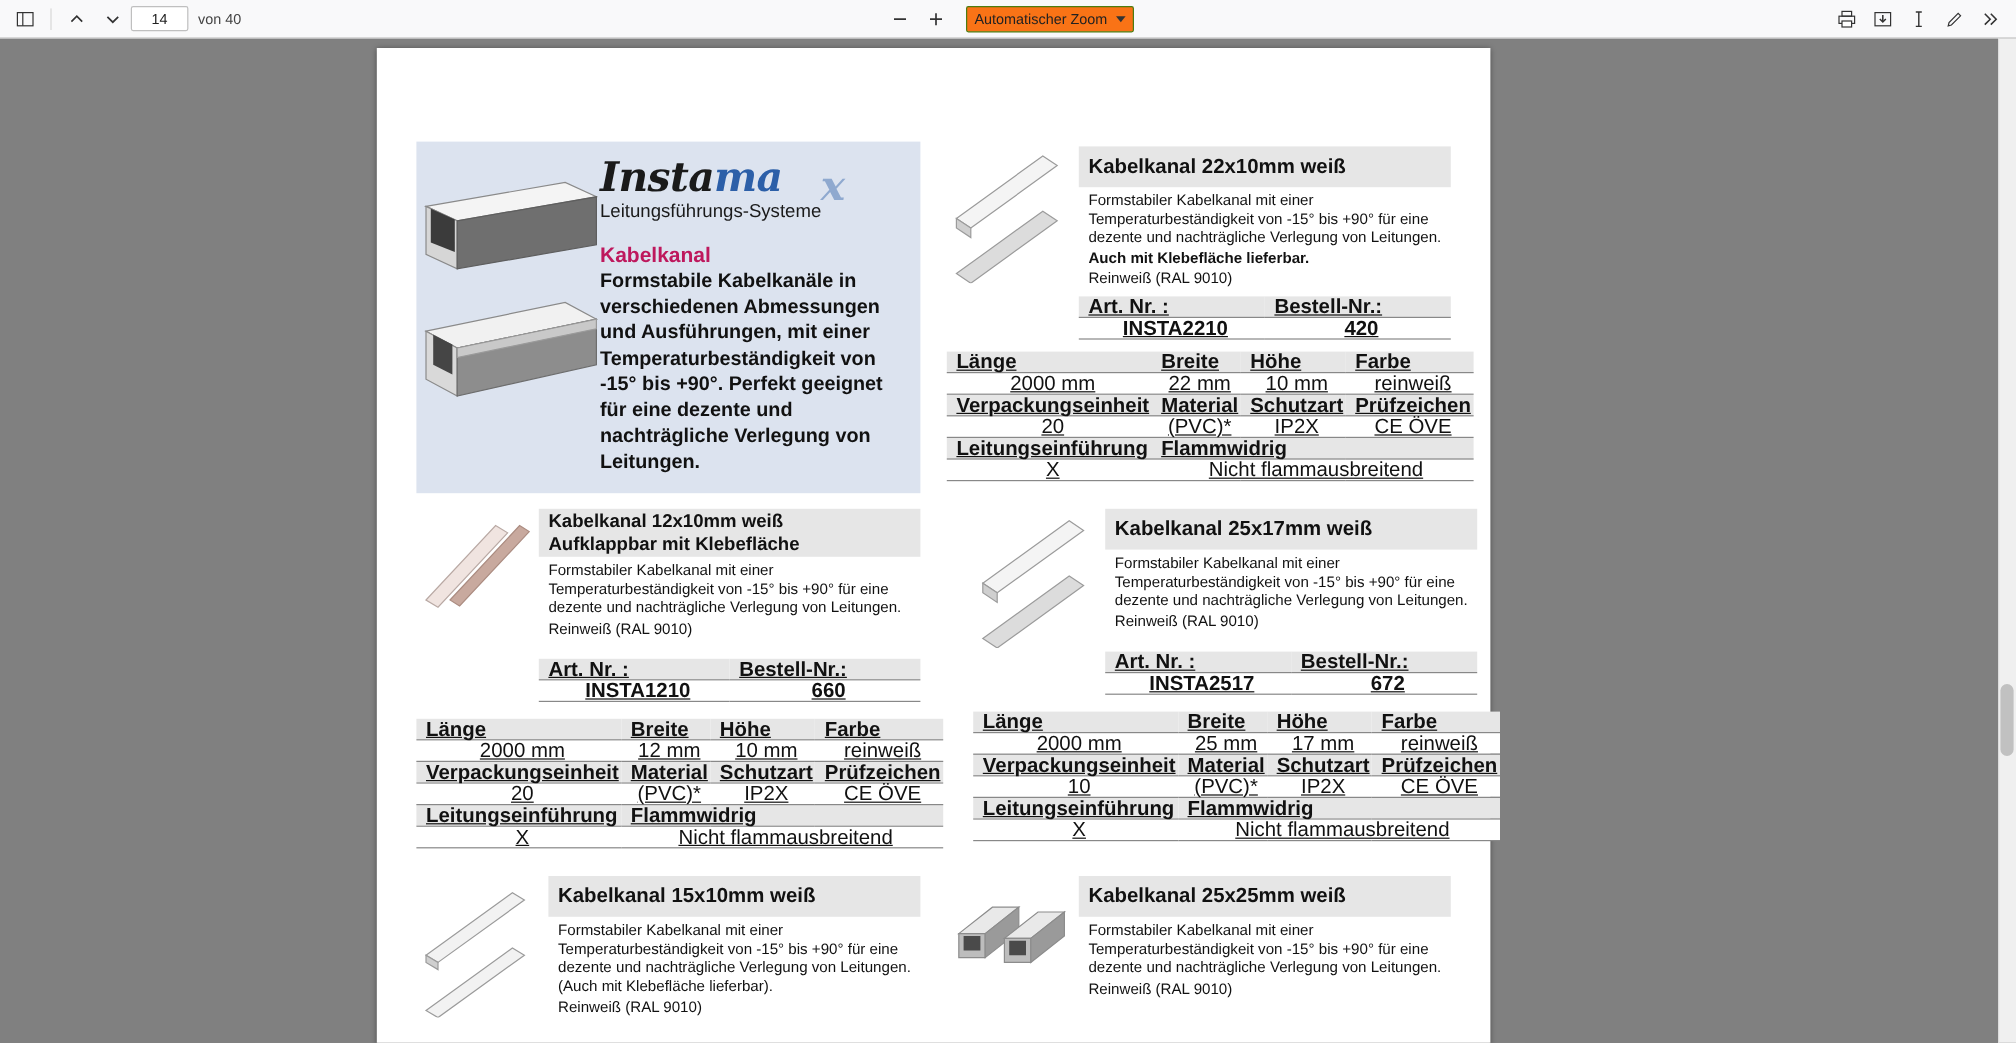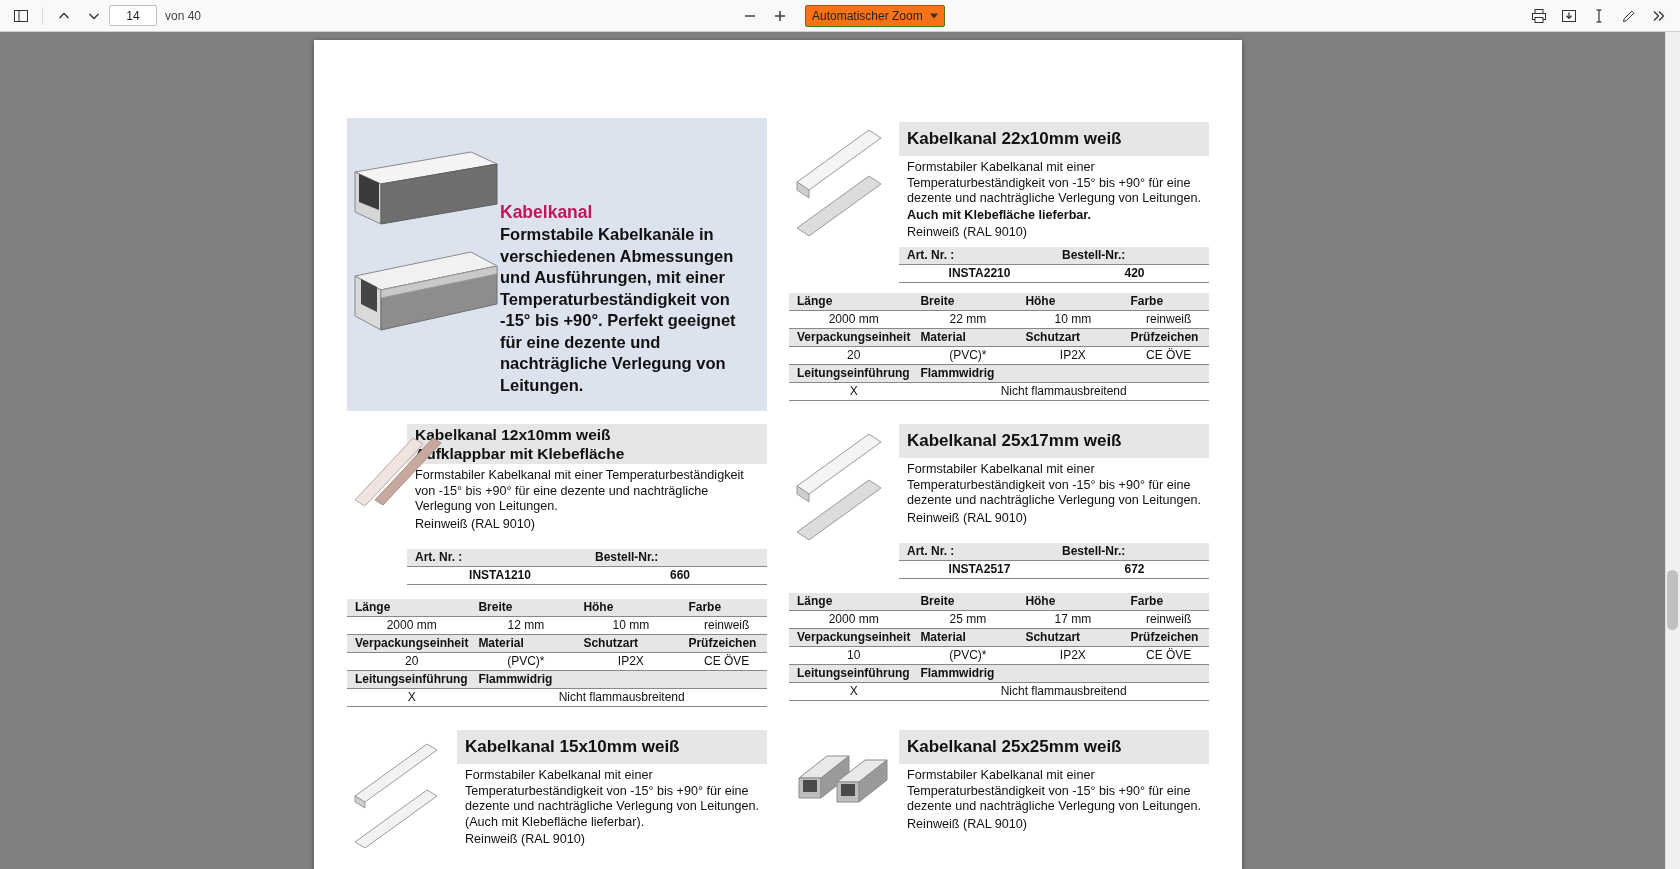--- a/index.html
+++ b/index.html
@@ -154,23 +154,24 @@
   .prod-title-bar.two-line span { font-size: 15.5px; line-height: 19px; }
   .prod-desc {
     font-size: 12.6px; color: #111; line-height: 15.5px;
     padding-left: 8px; margin-top: 4px;
   }
   .prod-color { font-size: 12.6px; color: #111; padding-left: 8px; margin-top: 2px; }
 
   table.spec {
     border-collapse: collapse;
     width: 100%;
-    font-size: 12px;
+    font-size: 17px;
     color: #111;
     margin-top: 6px;
+    text-decoration: underline;
   }
   table.spec th, table.spec td {
     text-align: left;
     padding: 1px 2px 1px 8px;
     font-weight: normal;
     border-bottom: 1px solid #888;
     line-height: 15px;
   }
   table.spec th { background: #e6e6e6; font-weight: bold; border-bottom: 1px solid #888; }
   table.spec tr.vals td { background: #fff; text-align: center; }
@@ -268,30 +269,39 @@
           <polygon points="28,34 144,14 144,54 28,74" fill="#6f6f6f" stroke="#5e5e5e" stroke-width="1"></polygon>
           <polygon points="6,24 26,33 26,60 6,52" fill="#3b3b3b"></polygon>
         </svg>
         <svg class="duct-img" style="left:6px; top:128px;" width="146" height="100" viewBox="0 0 146 100">
           <polygon points="2,30 118,6 144,20 28,44" fill="#f1f1f1" stroke="#8a8a8a"></polygon>
           <polygon points="2,30 28,44 28,84 2,70" fill="#d9d9d9" stroke="#8a8a8a"></polygon>
           <polygon points="28,44 144,20 144,58 28,84" fill="#8d8d8d" stroke="#6d6d6d"></polygon>
           <polygon points="8,33 24,41 24,66 8,58" fill="#454545"></polygon>
           <polygon points="28,44 144,20 144,28 28,52" fill="#c9c9c9" stroke="#9a9a9a"></polygon>
         </svg>
+        <div class="logo">
+          <div style="position:relative;">
+            <div class="logo-word">
+              Insta<span class="accent">ma</span>
+            </div>
+            <div class="logo-x">x</div>
+          </div>
+          <div class="logo-sub">Leitungsführungs-Systeme</div>
+        </div>
         <div class="heroTitle">Kabelkanal</div>
         <div class="heroText">Formstabile Kabelkanäle in verschiedenen Abmessungen und Ausführungen, mit einer Temperaturbeständigkeit von -15° bis +90°. Perfekt geeignet für eine dezente und nachträgliche Verlegung von Leitungen.</div>
       </div>
 
       <div class="product" style="left:0; top:306px; width:420px;">
         <svg style="position:absolute;left:4px;top:6px;" width="100" height="78" viewBox="0 0 100 78">
           <polygon points="4,70 62,8 72,14 14,76" fill="#f0e4e0" stroke="#b9a9a4"></polygon>
           <polygon points="24,70 82,8 90,13 32,75" fill="#c8a99e" stroke="#ab8c81"></polygon>
         </svg>
-        <div style="margin-left:60px;">
+        <div style="margin-left:102px;">
           <div class="prod-title-bar two-line">
             <span>Kabelkanal 12x10mm weiß</span>
             <span>Aufklappbar mit Klebefläche</span>
           </div>
           <div class="prod-desc">Formstabiler Kabelkanal mit einer Temperaturbeständigkeit von -15° bis +90° für eine dezente und nachträgliche Verlegung von Leitungen.</div>
           <div class="prod-color">Reinweiß (RAL 9010)</div>
           <table class="spec artnr" style="margin-top:18px;">
             <tbody>
                 <tr>
                   <th style="width:50%">Art. Nr. :</th>
@@ -414,21 +424,21 @@
               <th colspan="3">Flammwidrig</th>
               </tr>
           <tr class="vals">
                 <td>X</td>
               <td colspan="3">Nicht flammausbreitend</td>
               </tr>
         </tbody>
           </table>
       </div>
 
-      <div class="product" style="left:442px; top:306px; width:420px;">
+      <div class="product" style="left:464px; top:306px; width:420px;">
         <svg style="position:absolute;left:4px;top:6px;" width="100" height="110" viewBox="0 0 100 110">
           <polygon points="4,56 76,4 88,12 16,64" fill="#f4f4f4" stroke="#9b9b9b"></polygon>
           <polygon points="4,56 16,64 16,72 4,64" fill="#cfcfcf" stroke="#9b9b9b"></polygon>
           <polygon points="4,102 76,50 88,58 16,110" fill="#dcdcdc" stroke="#9b9b9b"></polygon>
         </svg>
         <div style="margin-left:110px;">
           <div class="prod-title-bar">
             <span>Kabelkanal 25x17mm weiß</span>
           </div>
           <div class="prod-desc">Formstabiler Kabelkanal mit einer Temperaturbeständigkeit von -15° bis +90° für eine dezente und nachträgliche Verlegung von Leitungen.</div>

